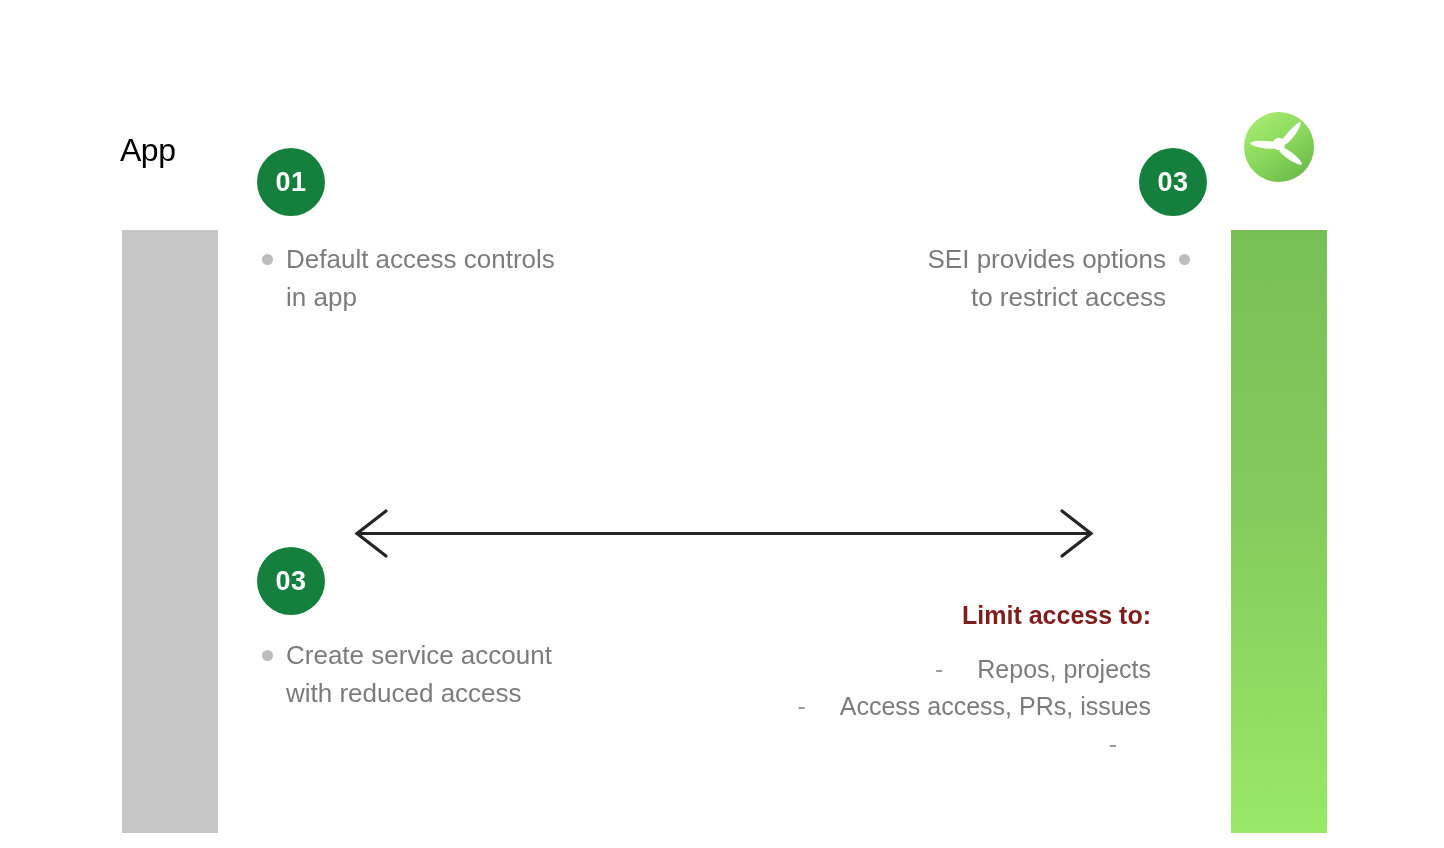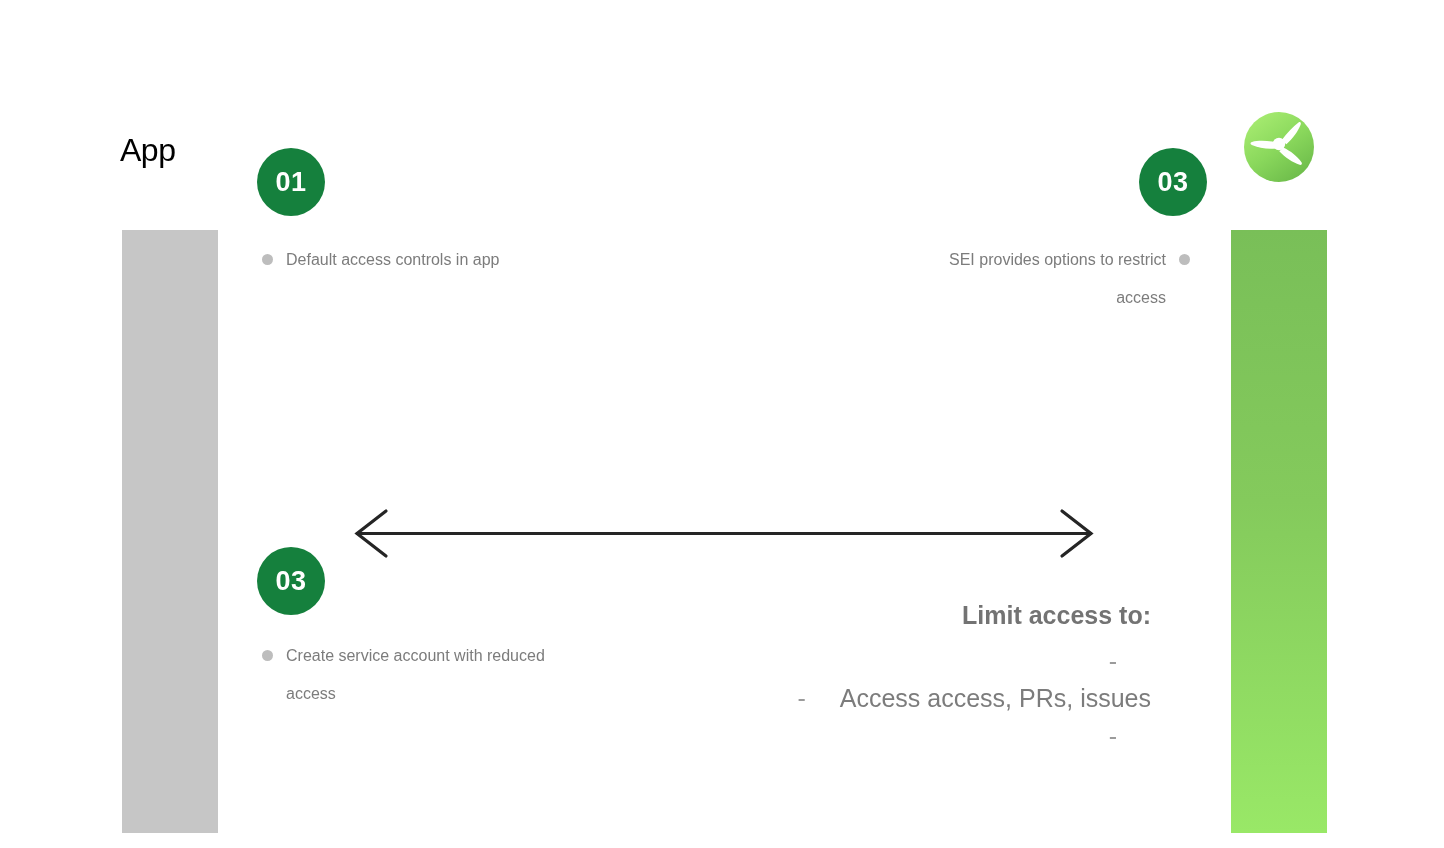--- a/index.html
+++ b/index.html
@@ -74,21 +74,21 @@
     justify-content: center;
     letter-spacing: 0.5px;
   }
   .badge-01 { left: 257px; top: 148px; }
   .badge-02 { left: 257px; top: 547px; }
   .badge-03 { left: 1139px; top: 148px; }
 
   
   .step-body {
     position: absolute;
-    font-size: 16px;
+    font-size: 26px;
     line-height: 37.5px;
     color: #7c7c7c;
     font-weight: 400;
   }
   .step-body .row {
     display: flex;
     align-items: flex-start;
   }
   .dot {
     flex: 0 0 auto;
@@ -123,22 +123,22 @@
     left: 651px;
     top: 597px;
     width: 500px;
     text-align: right;
     font-size: 25px;
     line-height: 37.5px;
     color: #7c7c7c;
   }
   .limit-title {
     font-weight: 700;
-    color: #737373;
-    margin-bottom: 8px;
+    color: #7f1d1d;
+    margin-bottom: 16px;
   }
   .limit-row {
     display: flex;
     justify-content: flex-end;
     align-items: baseline;
     white-space: nowrap;
   }
   .limit-dash {
     color: #9b9b9b;
     margin-right: 34px;
@@ -212,20 +212,21 @@
       <polyline points="38,7 9,29.5 38,52" fill="none" stroke="#252525" stroke-width="3.2" stroke-linecap="round" stroke-linejoin="miter"></polyline>
       <polyline points="714,7 743,29.5 714,52" fill="none" stroke="#252525" stroke-width="3.2" stroke-linecap="round" stroke-linejoin="miter"></polyline>
     </svg>
   </div>
 
   <div class="limit-block">
     <div class="limit-title">Limit access to:</div>
 
     <div class="limit-row">
       <span class="limit-dash">-</span>
+      <span class="limit-text">Repos, projects</span>
     </div>
 
     <div class="limit-row">
       <span class="limit-dash">-</span>
       <span class="limit-text">Access access, PRs, issues</span>
     </div>
 
     <div class="limit-row">
       <span class="limit-dash">-</span>
     </div>

